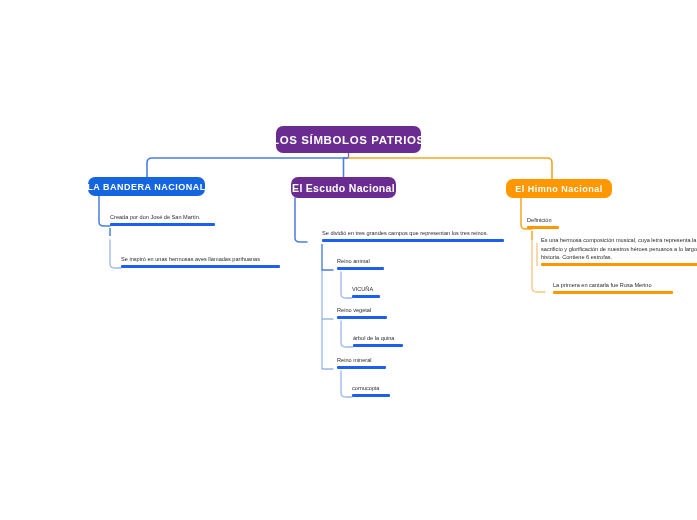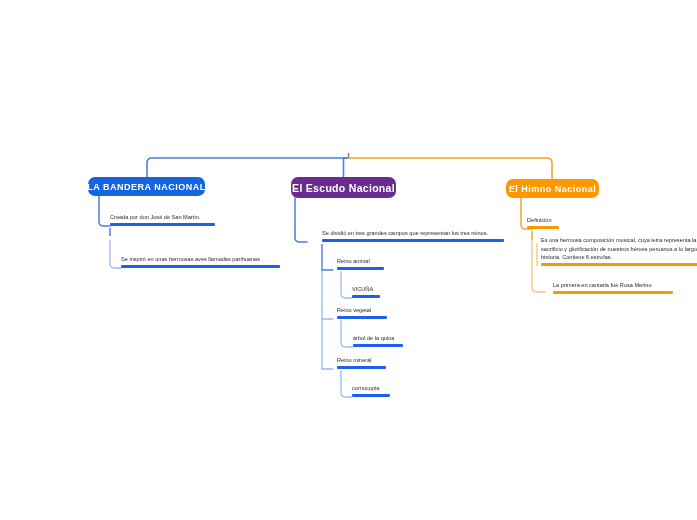--- a/index.html
+++ b/index.html
@@ -105,20 +105,23 @@
     <path d="M 341 321 L 341 343 Q 341 347 346 347 L 353 347" stroke="#9bb8ec" stroke-width="1.3" stroke-linecap="round"></path>
 
     <path d="M 341 371 L 341 393 Q 341 397 346 397 L 352 397" stroke="#9bb8ec" stroke-width="1.3" stroke-linecap="round"></path>
 
     <path d="M 521 198 L 521 225 Q 521 229 526 229 L 532 229" stroke="#f5a623" stroke-width="1.5" stroke-linecap="round"></path>
     <path d="M 532 231 L 532 240" stroke="#f5a623" stroke-width="1.5"></path>
     <path d="M 532 240 L 532 288 Q 532 292 537 292 L 545 292" stroke="#f7c37a" stroke-width="1.3" stroke-linecap="round"></path>
     <path d="M 537 243 L 537 266" stroke="#f7c37a" stroke-width="1.3"></path>
   </svg>
 
+  <div class="node node-root" style="left:276px; top:126px; width:145px; height:27px; background:#6a2c91;">
+    <span>LOS SÍMBOLOS PATRIOS</span>
+  </div>
 
   <div class="node node-main-caps" style="left:88px; top:177px; width:117px; height:19px; background:#1565e0;text-align:right;">
     <span>LA BANDERA NACIONAL</span>
   </div>
 
   <div class="leaf" style="left:110px; top:208px; width:105px; height:18px;">
     <span class="leaf-text">Creada por don José de San Martín.</span>
     <span class="leaf-bar" style="width:105px; background:#1f5ff0;"></span>
   </div>
 
@@ -159,21 +162,21 @@
   <div class="leaf" style="left:337px; top:353px; width:49px; height:16px;">
     <span class="leaf-text">Reino mineral</span>
     <span class="leaf-bar" style="width:49px; background:#1f5ff0;"></span>
   </div>
 
   <div class="leaf" style="left:352px; top:381px; width:38px; height:16px;">
     <span class="leaf-text">cornucopia</span>
     <span class="leaf-bar" style="width:38px; background:#1f5ff0;"></span>
   </div>
 
-  <div class="node node-main-caps" style="left:506px; top:179px; width:93px; height:19px; background:#ff9800;">
+  <div class="node node-main-caps" style="left:506px; top:179px; width:106px; height:19px; background:#ff9800;">
     <span>El Himno Nacional</span>
   </div>
 
   <div class="leaf" style="left:527px; top:211px; width:32px; height:18px;">
     <span class="leaf-text">Definición</span>
     <span class="leaf-bar" style="width:32px; background:#ff9800;"></span>
   </div>
 
   <div class="leaf" style="left:541px; top:238px; width:178px; height:28px;">
     <span class="leaf-text wrap" style="width:175px;">Es una hermosa composición musical, cuya letra  representa la unión, sacrificio y glorificación de nuestros héroes peruanos a lo largo de la historia. Contiene 6 estrofas.</span>

